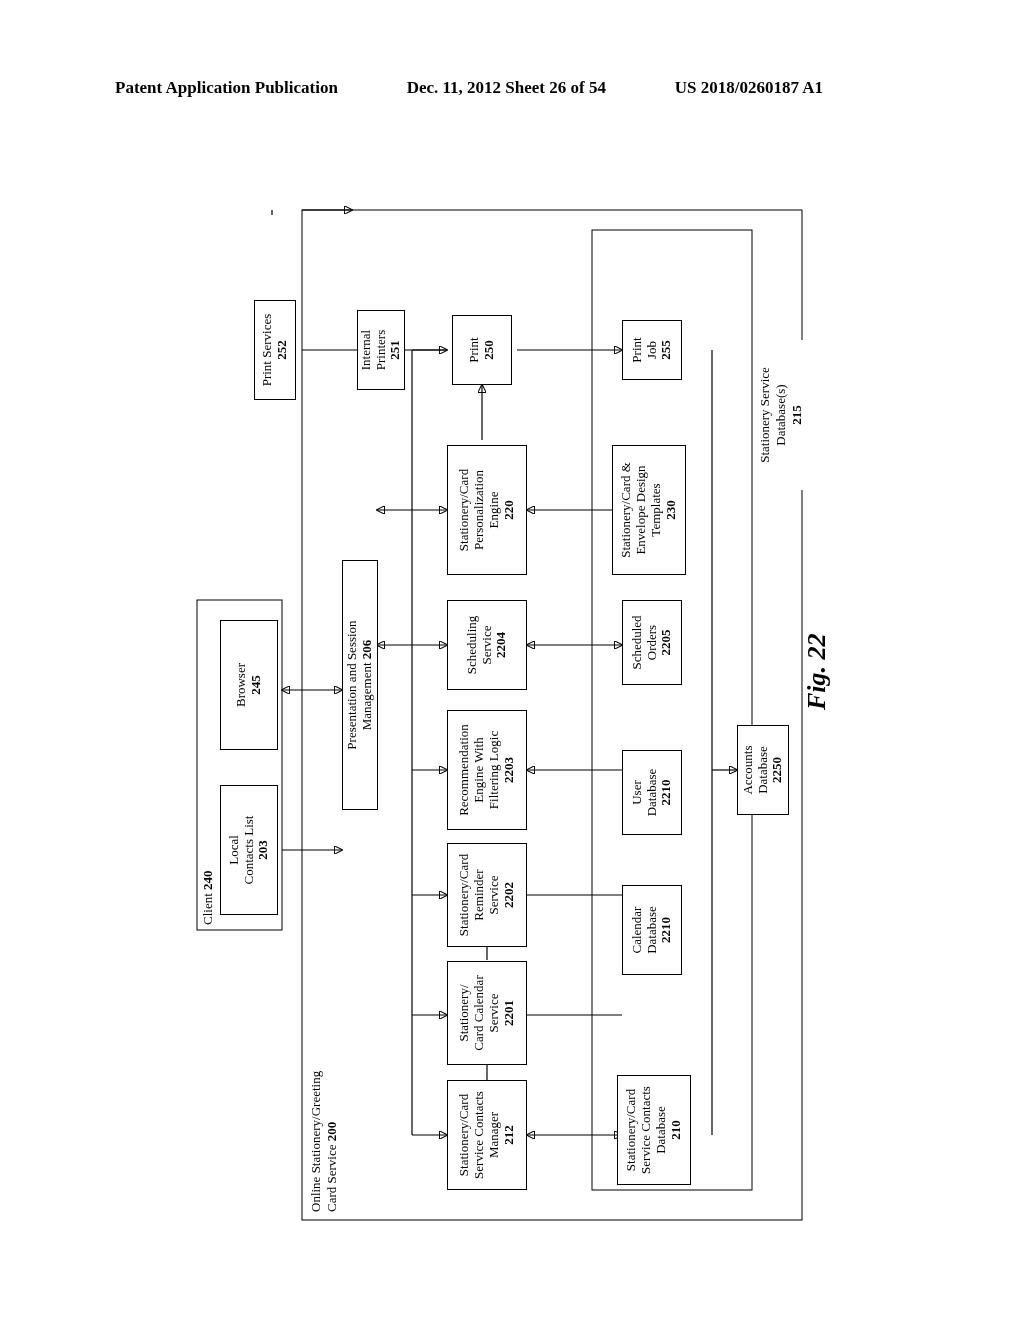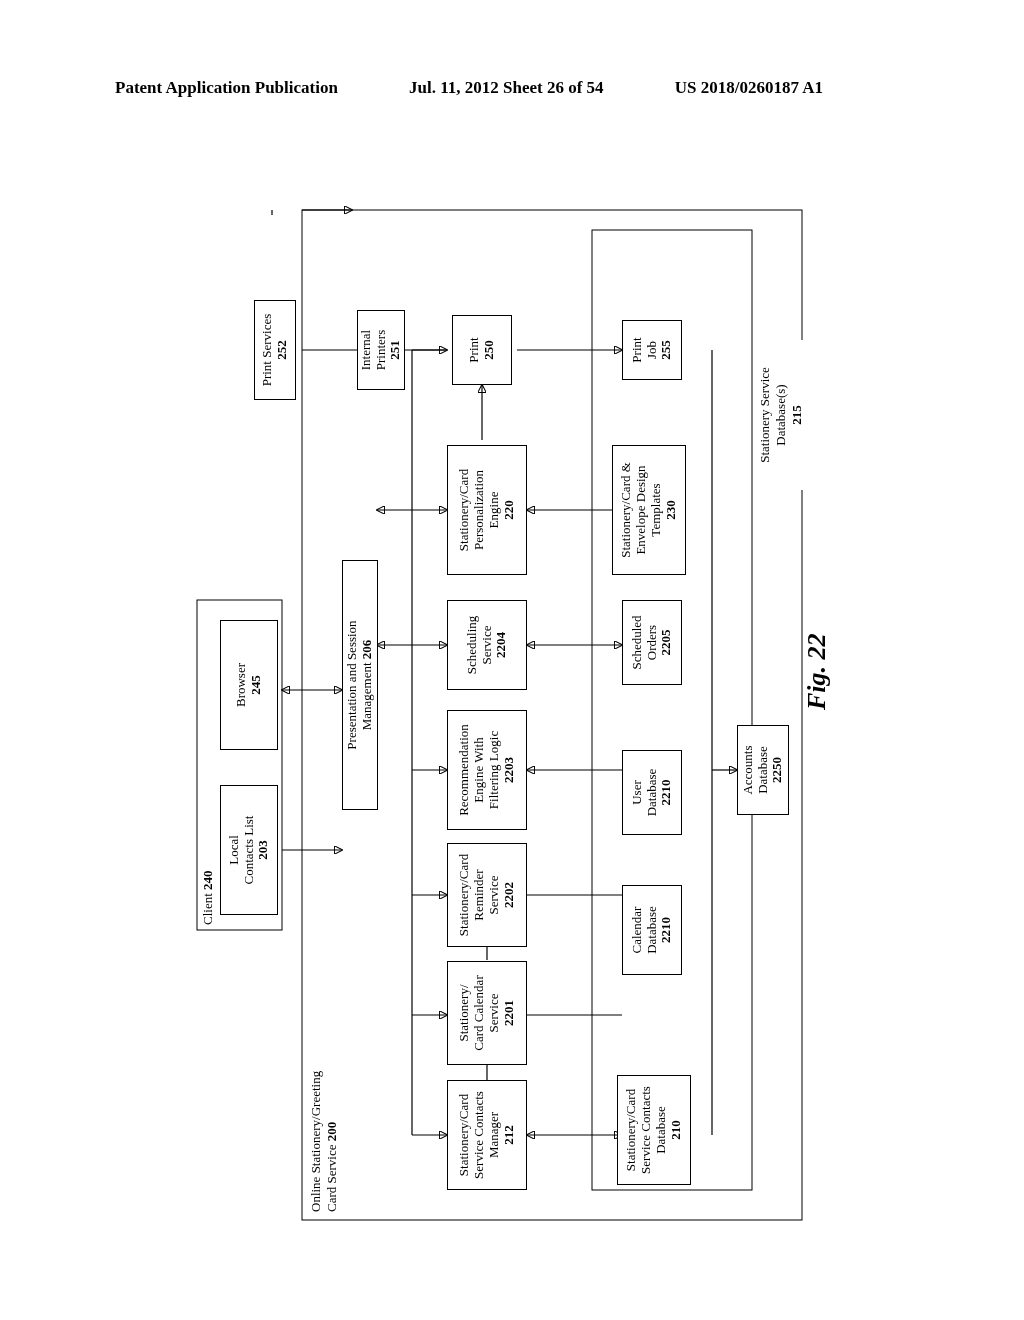--- a/index.html
+++ b/index.html
@@ -85,21 +85,21 @@
     fill: none;
   }
 </style>
 </head>
 <body>
 
 <div class="page">
 
   <div class="header">
     <span>Patent Application Publication</span>
-    <span>Jul. 11, 2012   Sheet 26 of 54</span>
+    <span>Dec. 11, 2012   Sheet 26 of 54</span>
     <span>US 2018/0260187 A1</span>
   </div>
 
   <div class="canvas-wrapper">
     <div class="canvas">
 
       <svg class="wires" viewBox="0 0 1060 640">
         <defs>
           <marker id="ah" viewBox="0 0 10 10" refX="9" refY="5" markerWidth="7" markerHeight="7" orient="auto-start-reverse">
             <path d="M 0 0 L 10 5 L 0 10 z" fill="#000"></path>

